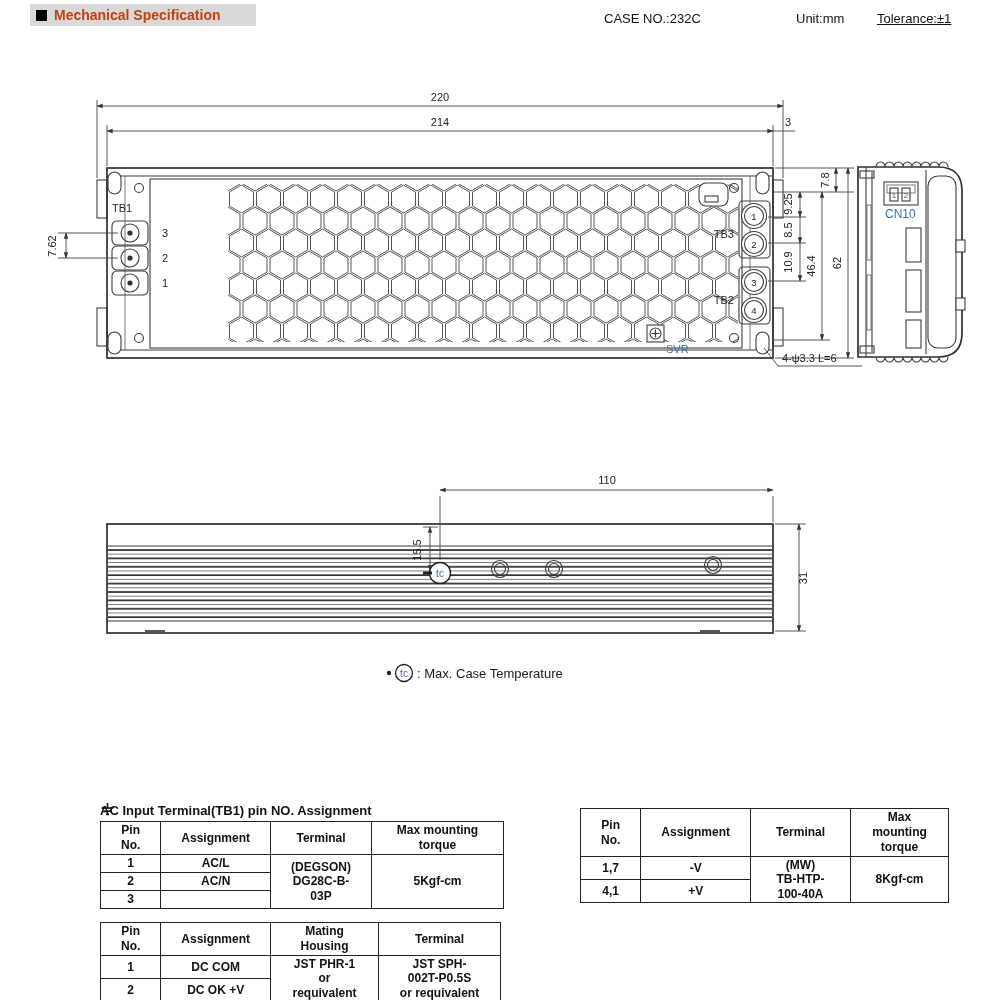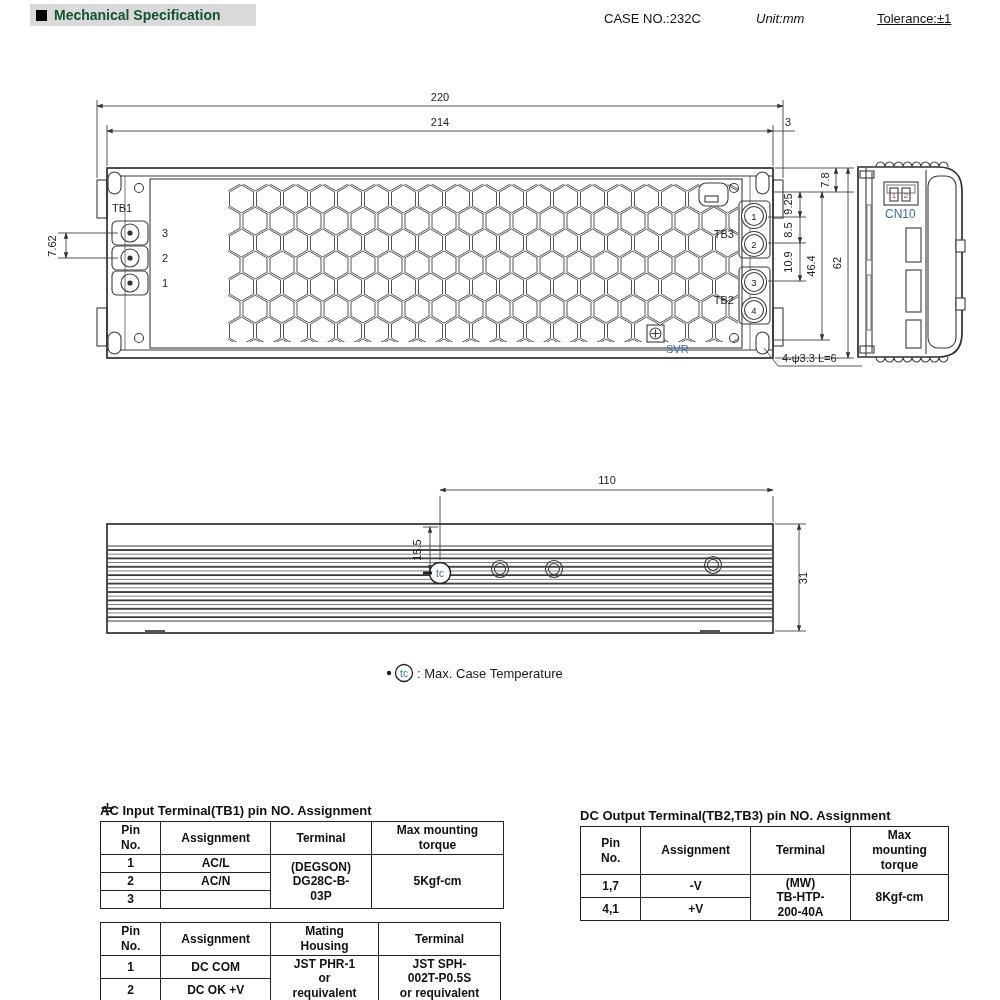--- a/index.html
+++ b/index.html
@@ -1,21 +1,21 @@
 <!DOCTYPE html>
 <html><head>
 <meta charset="utf-8">
 <style>
   html,body{margin:0;padding:0;background:#fff;}
   body{width:1000px;height:1000px;position:relative;font-family:"Liberation Sans",sans-serif;color:#111;overflow:hidden;}
   .abs{position:absolute;}
   
   .hdr-badge{left:30px;top:4px;width:226px;height:22px;background:#d9d9d9;display:flex;align-items:center;gap:7px;padding-left:6px;box-sizing:border-box;}
   .hdr-sq{width:11px;height:11px;background:#000;display:inline-block;}
-  .hdr-title{font-size:14px;font-weight:bold;color:#14532d;}
+  .hdr-title{font-size:14px;font-weight:bold;color:#c2410c;}
   .hdr-meta{top:11px;font-size:13px;color:#111;}
   
   svg{position:absolute;left:0;top:0;}
   .ln{stroke:#3c3c3c;stroke-width:1.1;fill:none;}
   .ln2{stroke:#2f2f2f;stroke-width:1.7;fill:none;}
   .thin{stroke:#555;stroke-width:0.8;fill:none;}
   .dim{stroke:#444;stroke-width:0.9;fill:none;}
   .wfill{fill:#fff;}
   .dim-label{font-size:11px;fill:#222;}
   .part-label{font-size:11px;fill:#222;}
@@ -31,21 +31,21 @@
   .two-line div{line-height:1.2;}
 </style>
 </head>
 <body>
 
 <div class="abs hdr-badge">
   <span class="hdr-sq"></span>
   <span class="hdr-title">Mechanical Specification</span>
 </div>
 <div class="abs hdr-meta" style="left:604px;">CASE NO.:232C</div>
-<div class="abs hdr-meta" style="left:756px;font-style:italic;">Unit:mm</div>
+<div class="abs hdr-meta" style="left:796px;">Unit:mm</div>
 <div class="abs hdr-meta" style="left:877px;text-decoration:underline;">Tolerance:±1</div>
 
 <svg width="1000" height="760" viewBox="0 0 1000 760">
   <defs>
     <marker id="ar" viewBox="0 0 10 10" refX="9" refY="5" markerWidth="10" markerHeight="7" orient="auto-start-reverse">
       <path d="M0,1.5 L10,5 L0,8.5 z" fill="#333"></path>
     </marker>
     <pattern id="hexpat" x="228" y="184" width="27" height="44" patternUnits="userSpaceOnUse">
       <g stroke="#555" stroke-width="1" fill="none">
         <polygon points="13.5,1 25.5,8 25.5,22 13.5,29 1.5,22 1.5,8"></polygon>
@@ -319,41 +319,40 @@
             <line x1="6" y1="11.4" x2="9" y2="11.4"></line>
           </g>
         </svg>
       </td>
     </tr>
   </tbody>
     </table>
 </div>
 
 <div class="tbl-wrap" style="left:580px;top:808px;">
-  <p class="tbl-title">DC Output Terminal(TB2,TB3) pin NO. Assignment</p>
   <table>
     <colgroup>
         <col style="width:56px">
         <col style="width:78px">
         <col style="width:100px">
         <col style="width:98px">
       </colgroup>
     <tbody>
         <tr>
       <th>Pin No.</th>
       <th>Assignment</th>
       <th>Terminal</th>
       <th>Max mounting torque</th>
     </tr>
     <tr>
       <td>1,7</td>
       <td>-V</td>
       <td rowspan="2" class="two-line">
         <div>(MW)</div>
-        <div>TB-HTP-200-40A</div>
+        <div>TB-HTP-100-40A</div>
       </td>
       <td rowspan="2">8Kgf-cm</td>
     </tr>
     <tr>
       <td>4,1</td>
       <td>+V</td>
     </tr>
   </tbody>
     </table>
 </div>

